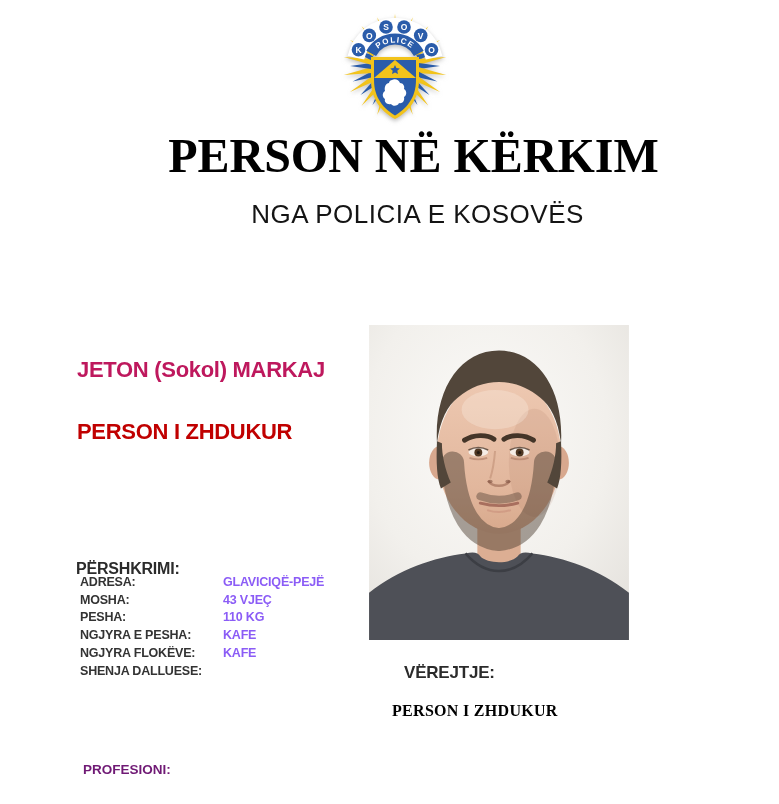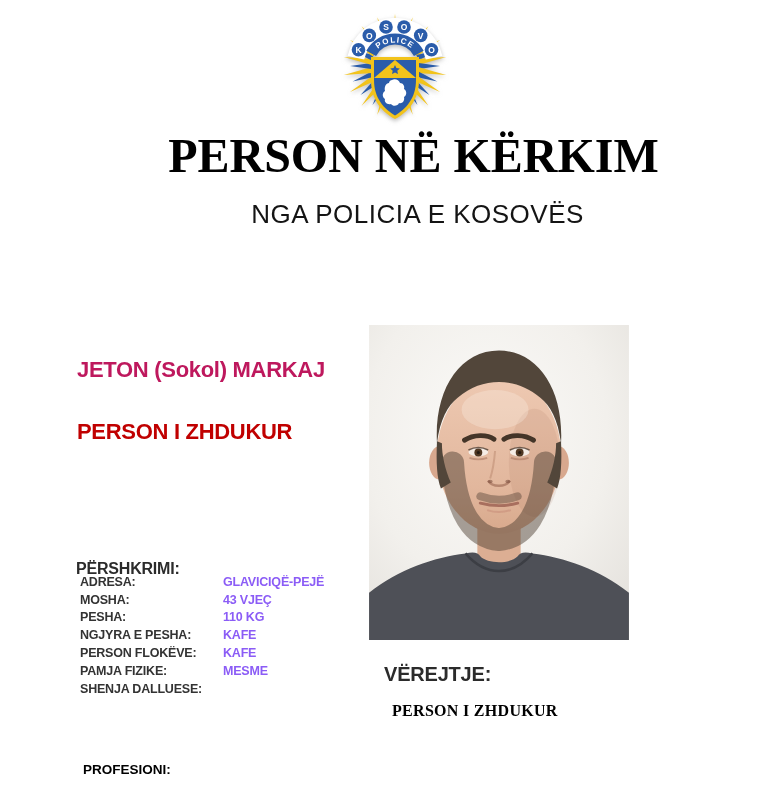--- a/index.html
+++ b/index.html
@@ -21,26 +21,26 @@
   }
   .red-name{left:77px;top:357px;font-size:22px;font-weight:700;letter-spacing:-.3px;}
   .red-status{left:77px;top:419px;font-size:22px;font-weight:700;letter-spacing:-.3px;}
 
   .desc-heading{left:76px;top:560px;font-size:16px;font-weight:700;color:#2b2b2b;letter-spacing:-.2px;}
   .desc-rows{left:80px;top:573px;width:350px;}
   .row{display:flex;height:17.8px;align-items:center;}
   .row .lbl{width:143px;font-size:12.5px;font-weight:700;color:#333;letter-spacing:-.2px;}
   .row .val{font-size:12.5px;font-weight:700;color:#8b5cf6;letter-spacing:-.2px;}
 
-  .notice-heading{left:384px;top:663px;font-size:20px;font-weight:700;color:#2b2b2b;letter-spacing:-.2px;text-align:right;}
+  .notice-heading{left:404px;top:663px;font-size:17px;font-weight:700;color:#2b2b2b;letter-spacing:-.2px;text-align:right;}
   .notice-text{
     left:392px;top:702px;font-family:"Liberation Serif",serif;
     font-size:16px;font-weight:700;color:#000;letter-spacing:.3px;
   }
-  .profession{left:83px;top:762px;font-size:13.5px;font-weight:700;color:#000000;}
+  .profession{left:83px;top:762px;font-size:13.5px;font-weight:700;color:#701a75;}
 
   .logo{left:330px;top:14px;filter:drop-shadow(0 2px 2px rgba(130,130,130,.55));}
   .photo{left:367px;top:325px;}
 </style>
 </head>
 <body>
 
 <div class="page">
 
   <svg class="abs logo" width="130" height="112" viewBox="0 0 130 112">
@@ -195,26 +195,22 @@
     </div>
     <div class="row">
       <span class="lbl">PESHA:</span>
       <span class="val">110 KG</span>
     </div>
     <div class="row">
       <span class="lbl">NGJYRA E PESHA:</span>
       <span class="val">KAFE</span>
     </div>
     <div class="row">
-      <span class="lbl">PERSON FLOKËVE:</span>
+      <span class="lbl">NGJYRA FLOKËVE:</span>
       <span class="val">KAFE</span>
-    </div>
-    <div class="row">
-      <span class="lbl">PAMJA FIZIKE:</span>
-      <span class="val">MESME</span>
     </div>
     <div class="row">
       <span class="lbl">SHENJA DALLUESE:</span>
       <span class="val"></span>
     </div>
   </div>
 
   <div class="abs notice-heading">VËREJTJE:</div>
   <div class="abs notice-text">PERSON I ZHDUKUR</div>
 

